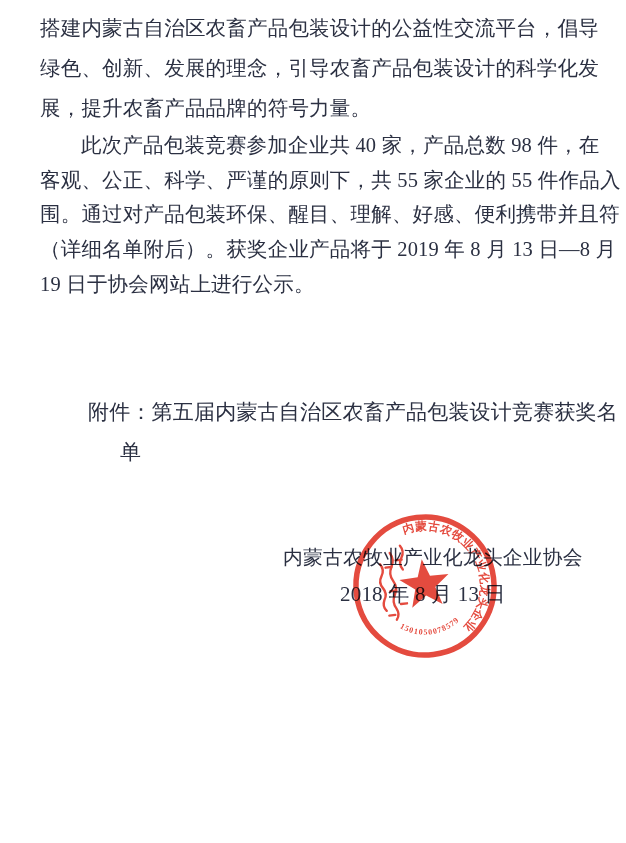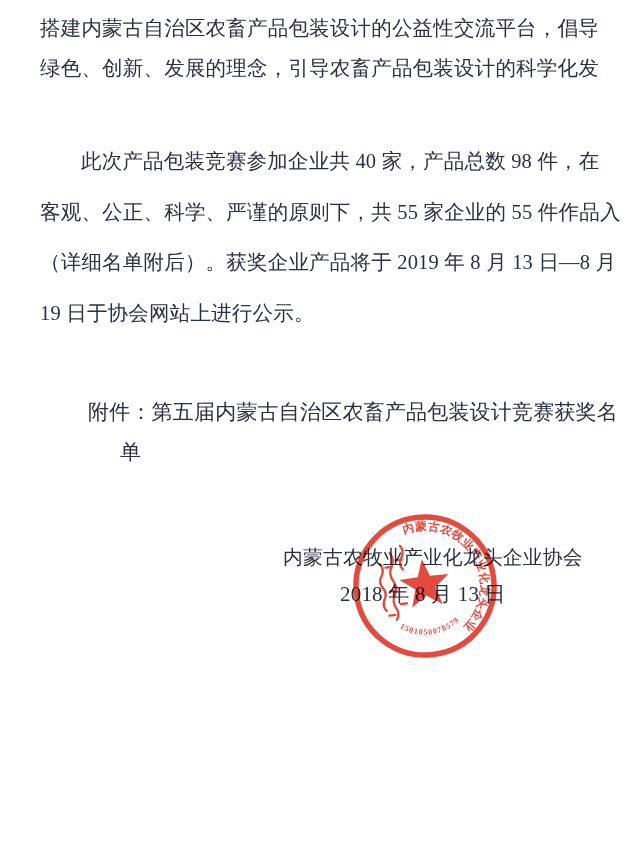--- a/index.html
+++ b/index.html
@@ -9,21 +9,21 @@
     background:#ffffff;
     overflow:hidden;
     font-family:"Liberation Serif","DejaVu Serif",serif;
     color:#2b3042;
   }
   .para{position:absolute;left:40px;width:556px;font-size:20.5px;}
   .para .ln{display:block;white-space:nowrap;letter-spacing:0.2px;}
   #para1{top:8px;}
   #para1 .ln{line-height:40px;height:40px;}
   #para2{top:128px;}
-  #para2 .ln{line-height:34.7px;height:34.7px;margin-top:16px;}
+  #para2 .ln{line-height:34.7px;height:34.7px;}
   #para2 .ln.indent{text-indent:2em;}
   .absline{position:absolute;font-size:21px;line-height:1.2;white-space:nowrap;letter-spacing:0.2px;}
   #attach-line1{left:88px;top:400px;}
   #attach-line2{left:120px;top:440px;}
   #sig-org{left:283px;top:546px;font-size:19.8px;}
   #sig-date{left:340px;top:582px;}
   #page-number{left:241px;top:798px;width:120px;text-align:center;font-size:16.5px;letter-spacing:3px;white-space:nowrap;position:absolute;color:#3a3f50;}
   .seal{
     position:absolute;left:350px;top:511px;
     width:150px;height:150px;
@@ -34,25 +34,27 @@
   .seal text{font-family:"Liberation Serif","DejaVu Serif",serif;font-weight:bold;}
 </style>
 </head>
 <body>
 
 <div class="page">
 
   <div class="para" id="para1">
     <span class="ln">搭建内蒙古自治区农畜产品包装设计的公益性交流平台，倡导</span>
     <span class="ln">绿色、创新、发展的理念，引导农畜产品包装设计的科学化发</span>
+    <span class="ln">展，提升农畜产品品牌的符号力量。</span>
   </div>
 
   <div class="para" id="para2">
     <span class="ln indent">此次产品包装竞赛参加企业共 40 家，产品总数 98 件，在</span>
     <span class="ln">客观、公正、科学、严谨的原则下，共 55 家企业的 55 件作品入</span>
+    <span class="ln">围。通过对产品包装环保、醒目、理解、好感、便利携带并且符</span>
     <span class="ln">（详细名单附后）。获奖企业产品将于 2019 年 8 月 13 日—8 月</span>
     <span class="ln">19 日于协会网站上进行公示。</span>
   </div>
 
   <div class="absline" id="attach-line1">附件：第五届内蒙古自治区农畜产品包装设计竞赛获奖名</div>
   <div class="absline" id="attach-line2">单</div>
 
   <div class="absline" id="sig-org">内蒙古农牧业产业化龙头企业协会</div>
   <div class="absline" id="sig-date">2018 年 8 月 13 日</div>
 

